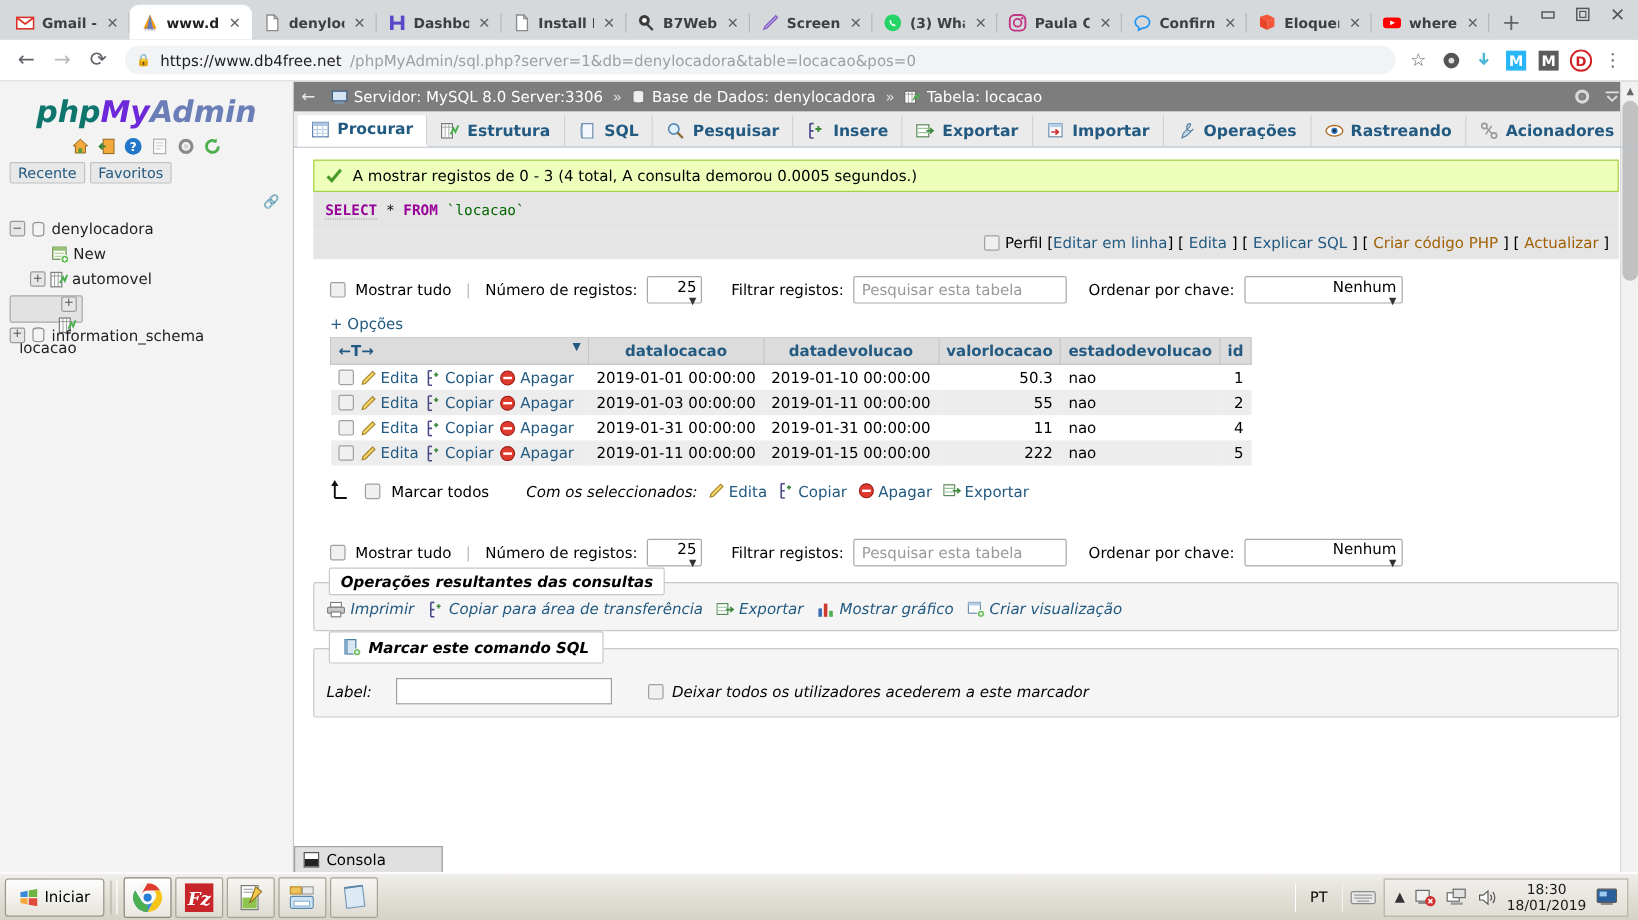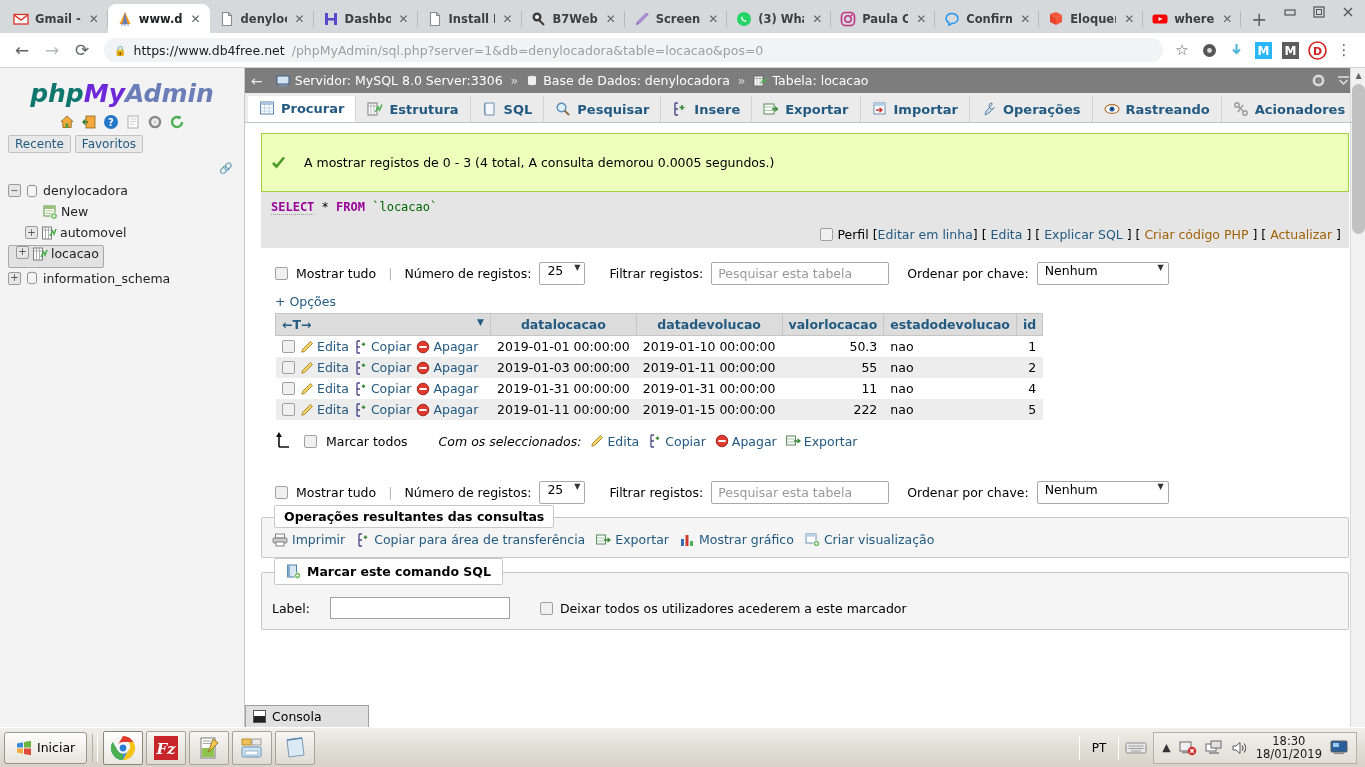--- a/index.html
+++ b/index.html
@@ -124,21 +124,21 @@
   }
   .ptab.active { background: #fff; border-bottom: 2px solid #fff; }
   .ptab .picon { width: 16px; height: 16px; flex: 0 0 16px; }
   .tabsbg {
     position:absolute; left:0; right:0; top:25px; height:30px; background:#ebebeb; z-index:0;
   }
   .tabsrow { position: relative; z-index: 1; background: transparent; }
   .ptab.active { background: #fff; }
   .notice {
     margin: 10px 16px 0; background: #eeffbb; border: 1px solid #a2d048;
-    padding: 21px 9px; font-size: 12.5px; color: #000; display:flex; align-items:center; gap:18px;
+    padding: 5px 9px; font-size: 12.5px; color: #000; display:flex; align-items:center; gap:8px;
   }
   .sqlbox {
     margin: 0 16px; background: #e5e5e5; padding: 8px 10px 10px;
     font-family: "DejaVu Sans Mono", monospace; font-size: 12px;
   }
   .kw { color: #990099; font-weight: bold; border-bottom: 1px dotted #999; }
   .kw2 { color: #990099; font-weight: bold; }
   .ident { color: #006600; }
   .sqltools {
     margin: 0 16px; background: #e5e5e5; text-align: right;
@@ -152,22 +152,23 @@
   }
   .cbx.gray { background: #f0f0f0; }
 
   .controlsrow {
     display: flex; align-items: center; gap: 8px;
     font-size: 12.5px; padding: 14px 16px 0 30px; color: #000;
   }
   .controlsrow .vline { color: #bbb; padding: 0 4px; }
   .sel {
     border: 1px solid #a9a9a9; background: #fff; height: 23px; border-radius: 2px;
-    display: inline-flex; align-items: flex-start; padding: 0 4px 0 7px; font-size: 12.5px;
+    display: inline-flex; align-items: flex-end; padding: 0 4px 0 7px; font-size: 12.5px;
     justify-content: space-between;
+    flex-direction: column;
   }
   .sel .arr { font-size: 8px; color:#333; padding-left: 10px; }
   .txtin {
     border: 1px solid #a9a9a9; background: #fff; height: 23px; border-radius: 2px;
     display: inline-flex; align-items: center; padding: 0 6px; font-size: 12.5px;
     color: #999; width: 178px;
   }
   .optlink { padding: 9px 16px 4px 30px; font-size: 12.5px; color: #235a81; }
 
   table.results { border-collapse: collapse; margin-left: 30px; font-size: 12.5px; }
@@ -184,21 +185,21 @@
   .actlink { color: #235a81; text-decoration: none; display:inline-flex; align-items:center; gap:3px;}
   .numcell { text-align: right; }
   .sorthead { width: 215px; text-align: left !important; }
 
   .withsel {
     display:flex; align-items: center; gap: 9px; font-size: 12.5px;
     padding: 11px 0 0 30px; color: #000;
   }
   .withsel .ital { font-style: italic; }
 
-  .fieldsetwrap { margin: 4px 16px; position: relative; }
+  .fieldsetwrap { margin: 4px 16px; position: relative; font-style: italic; }
   .fs {
     border: 1px solid #c8c8c8; background: #f5f5f5; border-radius: 2px;
     padding: 14px 10px 10px; margin-top: 13px; position: relative;
   }
   .fslegend {
     position: absolute; top: -13px; left: 12px; background: #fff;
     border: 1px solid #c8c8c8; padding: 3px 9px; font-size: 12.5px; font-weight: bold;
     display:flex; align-items:center; gap:6px; color:#000; border-radius: 2px;
   }
   .fsrow { display:flex; align-items:center; gap: 11px; font-size: 12.5px; }

